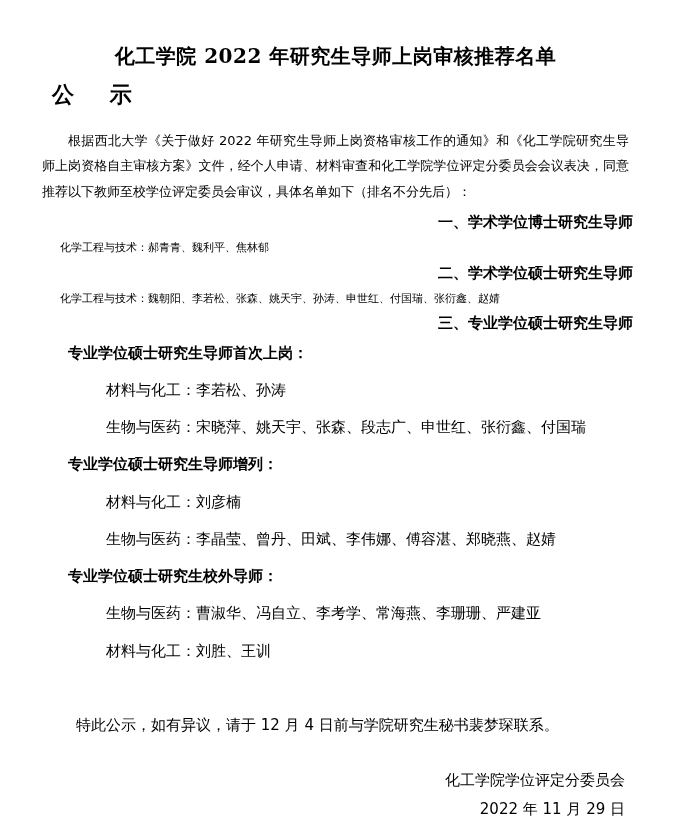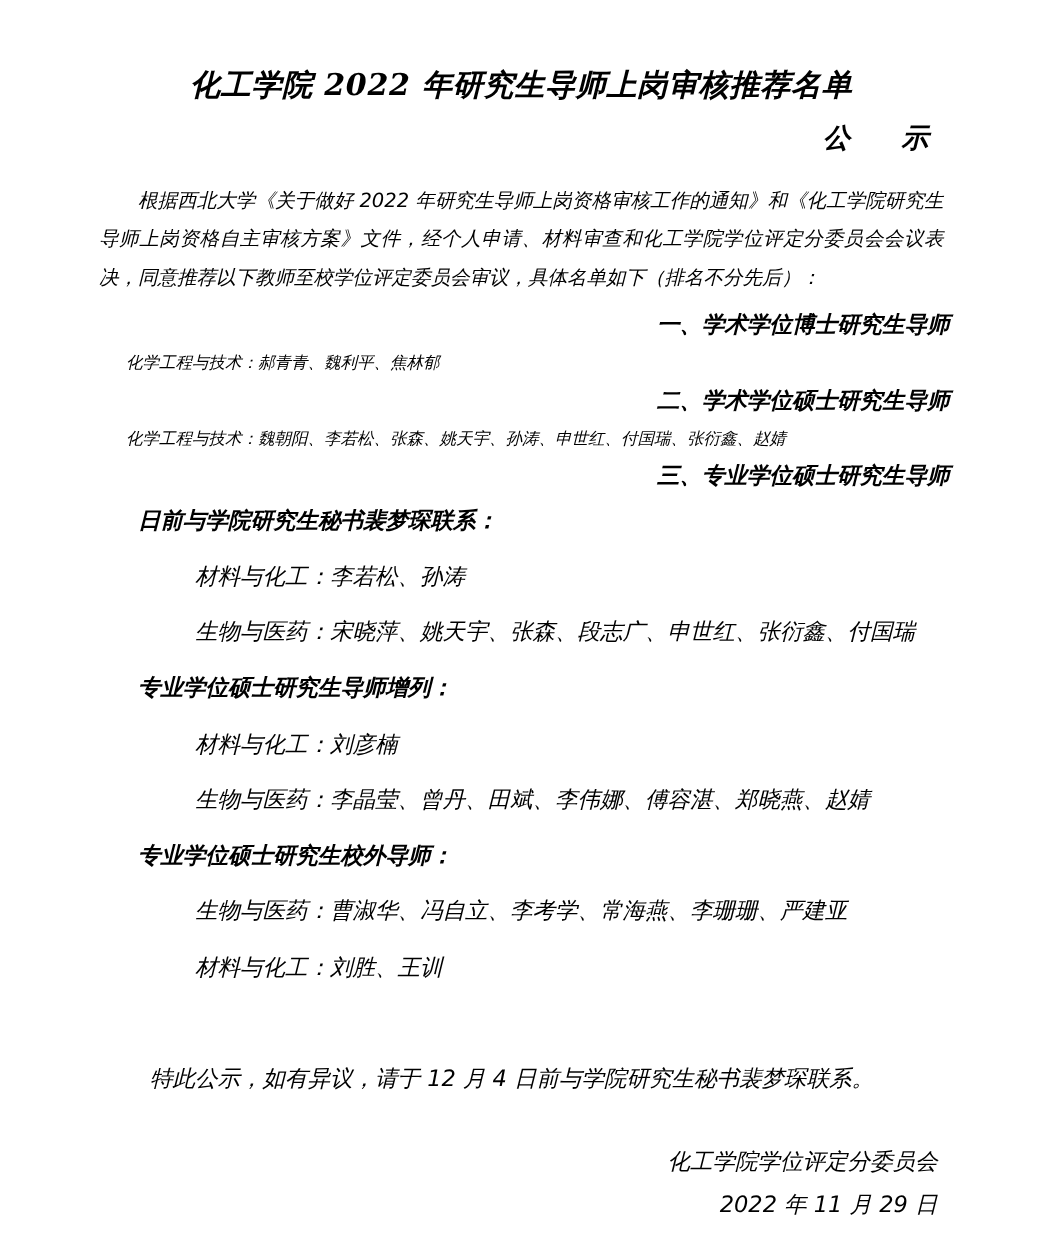--- a/index.html
+++ b/index.html
@@ -11,38 +11,37 @@
     width: 695px;
     height: 825px;
     font-family: "DejaVu Sans", "Liberation Sans", sans-serif;
     color: #000000;
     -webkit-font-smoothing: antialiased;
   }
   .page {
     width: 695px;
     height: 709px;
     box-sizing: border-box;
-    padding: 30px 62px 20px 62px;
+    padding: 30px 62px 20px 38px;
     position: relative;
-    font-style: italic;
   }
   .doc-title {
     font-family: "DejaVu Serif", "Liberation Serif", serif;
     font-weight: bold;
     font-size: 20px;
     text-align: center;
     letter-spacing: 0.5px;
     margin: 12px 0 0 0;
     line-height: 1.4;
   }
   .doc-subtitle {
     font-family: "DejaVu Serif", "Liberation Serif", serif;
     font-weight: bold;
-    font-size: 18px;
-    text-align: right;
+    font-size: 22px;
+    text-align: left;
     letter-spacing: 14px;
     text-indent: 14px;
     margin: 10px 0 0 0;
   }
   .body-block {
     margin-top: 18px;
   }
   p.para {
     font-size: 13px;
     line-height: 1.95;
@@ -113,21 +112,21 @@
     <p class="para">根据西北大学《关于做好 2022 年研究生导师上岗资格审核工作的通知》和《化工学院研究生导师上岗资格自主审核方案》文件，经个人申请、材料审查和化工学院学位评定分委员会会议表决，同意推荐以下教师至校学位评定委员会审议，具体名单如下（排名不分先后）：</p>
 
     <p class="section-head">一、学术学位博士研究生导师</p>
     <p class="section-body"><span>化学工程与技术：</span><span>郝青青、魏利平、焦林郁</span></p>
 
     <p class="section-head">二、学术学位硕士研究生导师</p>
     <p class="section-body"><span>化学工程与技术：</span><span>魏朝阳、李若松、张森、姚天宇、孙涛、申世红、付国瑞、张衍鑫、赵婧</span></p>
 
     <p class="section-head">三、专业学位硕士研究生导师</p>
 
-    <p class="sub-head">日前与学院研究生秘书裴梦琛联系：</p>
+    <p class="sub-head">专业学位硕士研究生导师首次上岗：</p>
     <p class="sub-body"><span>材料与化工：</span><span>李若松、孙涛</span></p>
     <p class="sub-body"><span>生物与医药：</span><span>宋晓萍、姚天宇、张森、段志广、申世红、张衍鑫、付国瑞</span></p>
 
     <p class="sub-head">专业学位硕士研究生导师增列：</p>
     <p class="sub-body"><span>材料与化工：</span><span>刘彦楠</span></p>
     <p class="sub-body"><span>生物与医药：</span><span>李晶莹、曾丹、田斌、李伟娜、傅容湛、郑晓燕、赵婧</span></p>
 
     <p class="sub-head">专业学位硕士研究生校外导师：</p>
     <p class="sub-body"><span>生物与医药：</span><span>曹淑华、冯自立、李考学、常海燕、李珊珊、严建亚</span></p>
     <p class="sub-body"><span>材料与化工：</span><span>刘胜、王训</span></p>

